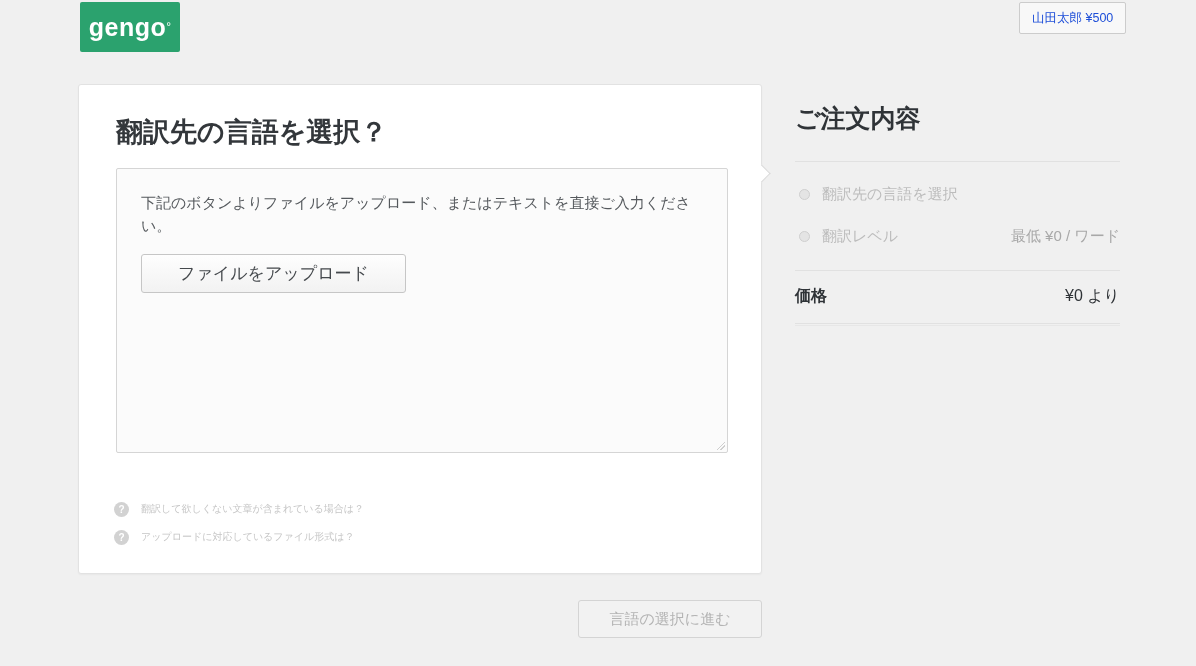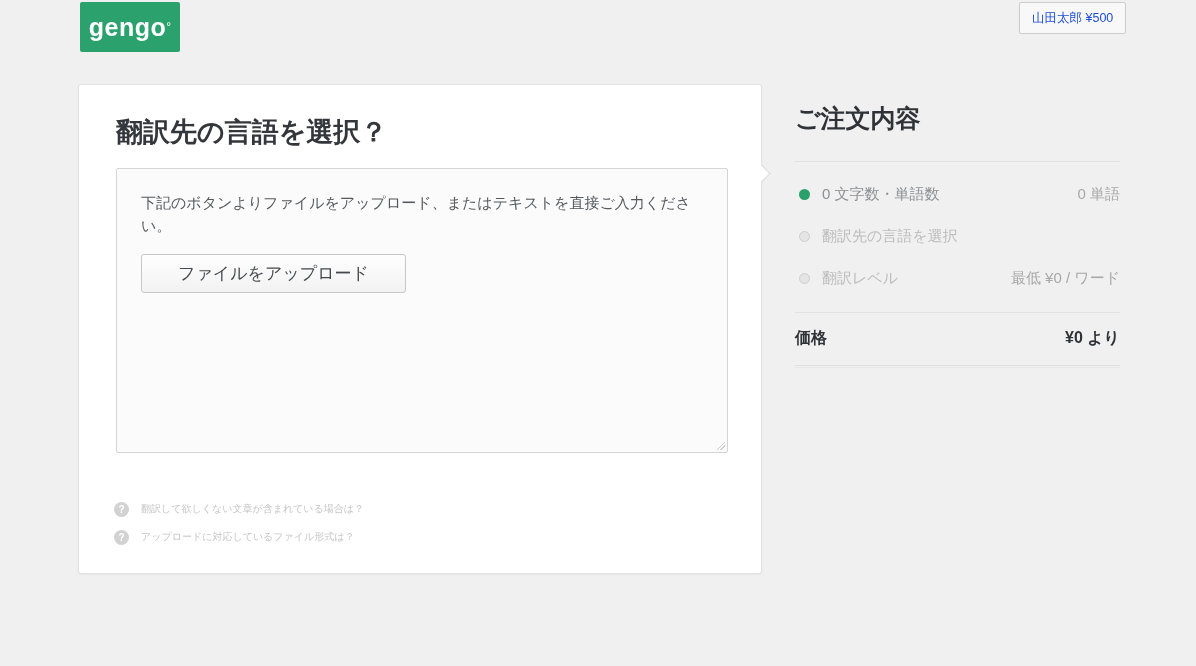--- a/index.html
+++ b/index.html
@@ -190,21 +190,21 @@
     gap: 39px;
   }
   .price-label {
     font-size: 16px;
     font-weight: bold;
     color: #2f3337;
   }
   .price-value {
     margin-left: auto;
     font-size: 16px;
-    font-weight: bold;
+    font-weight: normal;
     color: #2f3337;
   }
   .divider-double {
     height: 3px;
     border-top: 1px solid #e1e1e1;
     border-bottom: 1px solid #e7e7e7;
   }
 
   
   .next-button {
@@ -253,39 +253,35 @@
         <span class="help-link-label">アップロードに対応しているファイル形式は？</span>
       </div>
     </div>
   </div>
 
   <div class="sidebar">
     <h2 class="sidebar-title">ご注文内容</h2>
     <div class="divider"></div>
 
     <div class="order-items">
-      <div class="order-item active">
-        <span class="step-dot active"></span>
-        <span class="order-item-label">0 文字数・単語数</span>
-        <span class="order-item-value">0 単語</span>
-      </div>
       <div class="order-item pending">
         <span class="step-dot pending"></span>
         <span class="order-item-label">翻訳先の言語を選択</span>
         <span class="order-item-value"></span>
       </div>
       <div class="order-item pending">
         <span class="step-dot pending"></span>
         <span class="order-item-label">翻訳レベル</span>
         <span class="order-item-value">最低 ¥0 / ワード</span>
       </div>
     </div>
 
     <div class="divider"></div>
     <div class="price-row">
       <span class="price-label">価格</span>
       <span class="price-value">¥0 より</span>
     </div>
     <div class="divider-double"></div>
   </div>
 
+  <button class="next-button">言語の選択に進む</button>
 
 </div>
 
 </body></html>

